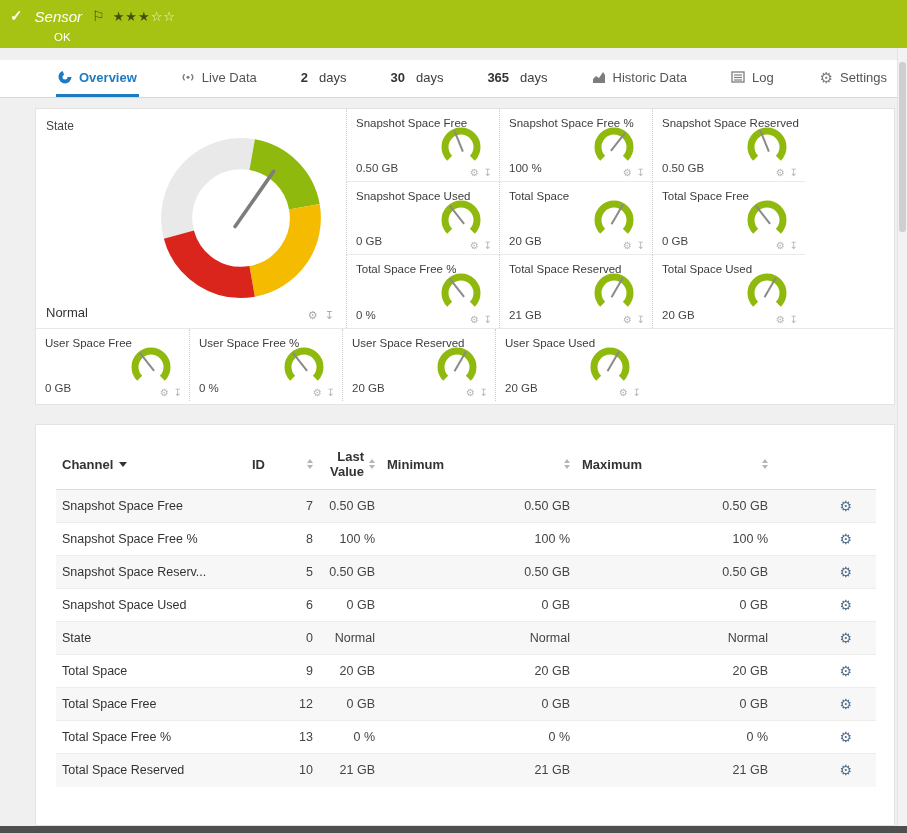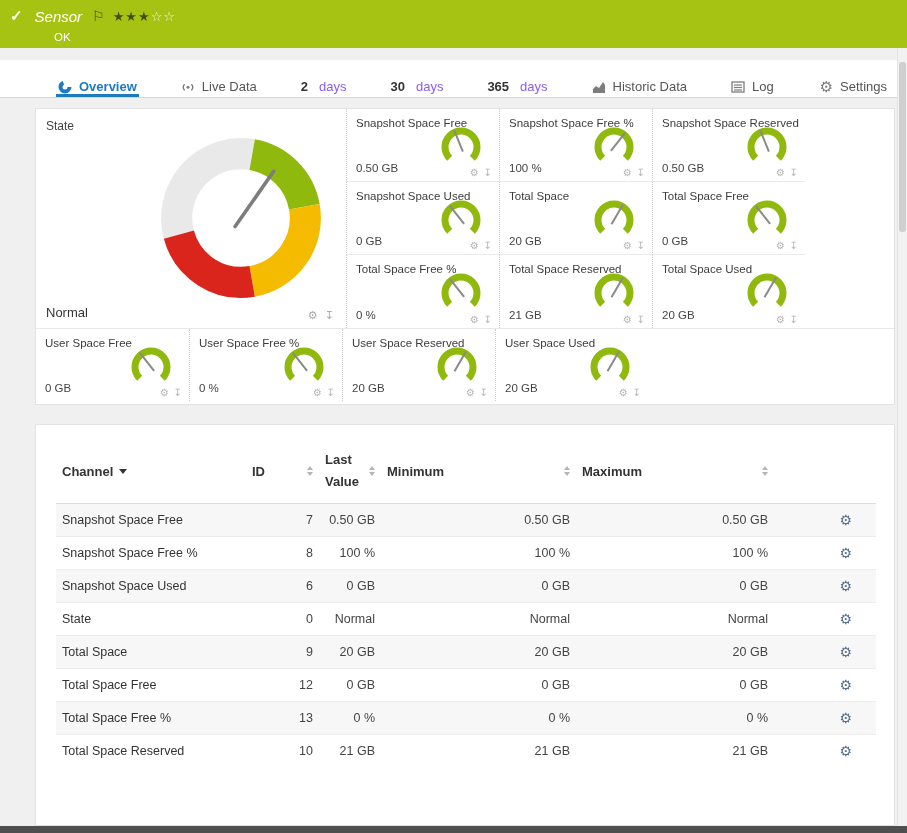--- a/index.html
+++ b/index.html
@@ -14,27 +14,27 @@
   .title{font-size:17px;font-weight:bold;margin-left:16px}
   .flag{font-size:14px;color:#415012;margin-left:10px}
   .stars{font-size:13px;letter-spacing:1px;margin-left:8px}
   .stars .fill{color:#415012}
   .stars .empty{color:rgba(255,255,255,.85)}
   .status-ok{position:absolute;left:54px;top:31px;font-size:11.5px;font-weight:normal}
 
   
   .tabbar{position:absolute;top:60px;left:0;width:100%;height:38px;background:#fff;
           border-bottom:1px solid #d7d7d7;display:flex;align-items:stretch;padding-left:56px}
-  .tab{display:flex;align-items:flex-end;gap:7px;font-size:13px;color:#555;margin-right:40px;
+  .tab{display:flex;align-items:center;gap:7px;font-size:13px;color:#555;margin-right:40px;
        cursor:pointer;border-bottom:3px solid transparent;padding:0 2px;white-space:nowrap}
   .tab svg{width:14px;height:14px;color:#7d7d7d;flex:none}
   .tab.active{color:var(--accent);border-bottom-color:var(--accent);font-weight:bold}
   .tab.active svg{color:var(--accent)}
   .tab b{color:#333}
-  .tab .light{color:#8b5cf6;margin-left:4px;font-weight:normal}
+  .tab .light{color:#404040;margin-left:4px;font-weight:normal}
   .tab.settings{margin-left:auto;margin-right:18px}
   .gear-glyph{font-size:15px;line-height:1;color:#7d7d7d;font-style:normal}
 
   
   .panel{position:absolute;left:35px;width:860px;background:#fff;border:1px solid #e3e3e3}
   #gauge-panel{top:108px;height:297px}
   #table-panel{top:424px;height:402px;padding:14px 20px 0}
 
   
   .state-cell{position:absolute;left:0;top:0;width:310px;height:219px}
@@ -60,21 +60,21 @@
   .gvalue{position:absolute;left:9px;bottom:7px;font-size:11.5px;color:#444}
   .gicons{position:absolute;right:6px;bottom:3px;font-size:10px;color:#b3b3b3;letter-spacing:1px}
 
   
   table{width:100%;border-collapse:collapse;table-layout:fixed}
   th{font-size:13px;color:#333;font-weight:bold;padding:10px 6px;cursor:pointer}
   thead tr{border-bottom:1px solid #ddd}
   .th-flex{display:flex;align-items:center}
   .th-right{justify-content:space-between}
   .th-center{justify-content:center}
-  .lastval-label{width:42px;text-align:left;line-height:22px}
+  .lastval-label{width:42px;text-align:right;line-height:15px}
   .caret{display:inline-block;width:0;height:0;border-left:4px solid transparent;
          border-right:4px solid transparent;border-top:5px solid #333;margin-left:6px}
   .sort{display:inline-flex;flex-direction:column;gap:2px;margin-left:5px}
   .sort i{display:block;width:0;height:0;border-left:3.5px solid transparent;border-right:3.5px solid transparent}
   .sort .up{border-bottom:4px solid #b5b5b5}
   .sort .down{border-top:4px solid #b5b5b5}
   tbody tr{height:33px;border-top:1px solid #ececec}
   tbody tr:nth-child(odd){background:#f7f7f7}
   td{font-size:12.5px;color:#444;padding:8px 6px;overflow:hidden;white-space:nowrap;text-overflow:ellipsis}
   td.c-channel{color:#333}
@@ -424,20 +424,28 @@
   </tr>
           <tr>
     <td class="c-channel">Snapshot Space Free %</td>
     <td class="num">8</td>
     <td class="num">100 %</td>
     <td class="num">100 %</td>
     <td class="num">100 %</td>
     <td class="c-gear"><span class="row-gear">⚙</span></td>
   </tr>
           <tr>
+    <td class="c-channel">Snapshot Space Reserv...</td>
+    <td class="num">5</td>
+    <td class="num">0.50 GB</td>
+    <td class="num">0.50 GB</td>
+    <td class="num">0.50 GB</td>
+    <td class="c-gear"><span class="row-gear">⚙</span></td>
+  </tr>
+          <tr>
     <td class="c-channel">Snapshot Space Used</td>
     <td class="num">6</td>
     <td class="num">0 GB</td>
     <td class="num">0 GB</td>
     <td class="num">0 GB</td>
     <td class="c-gear"><span class="row-gear">⚙</span></td>
   </tr>
           <tr>
     <td class="c-channel">State</td>
     <td class="num">0</td>

